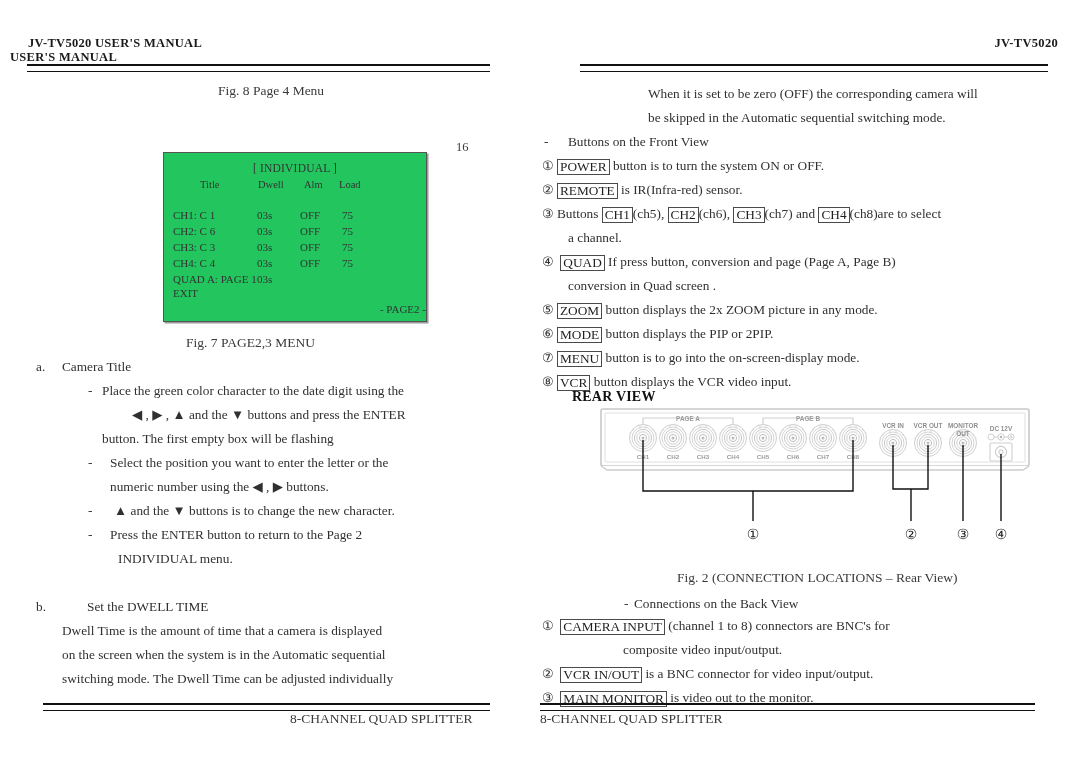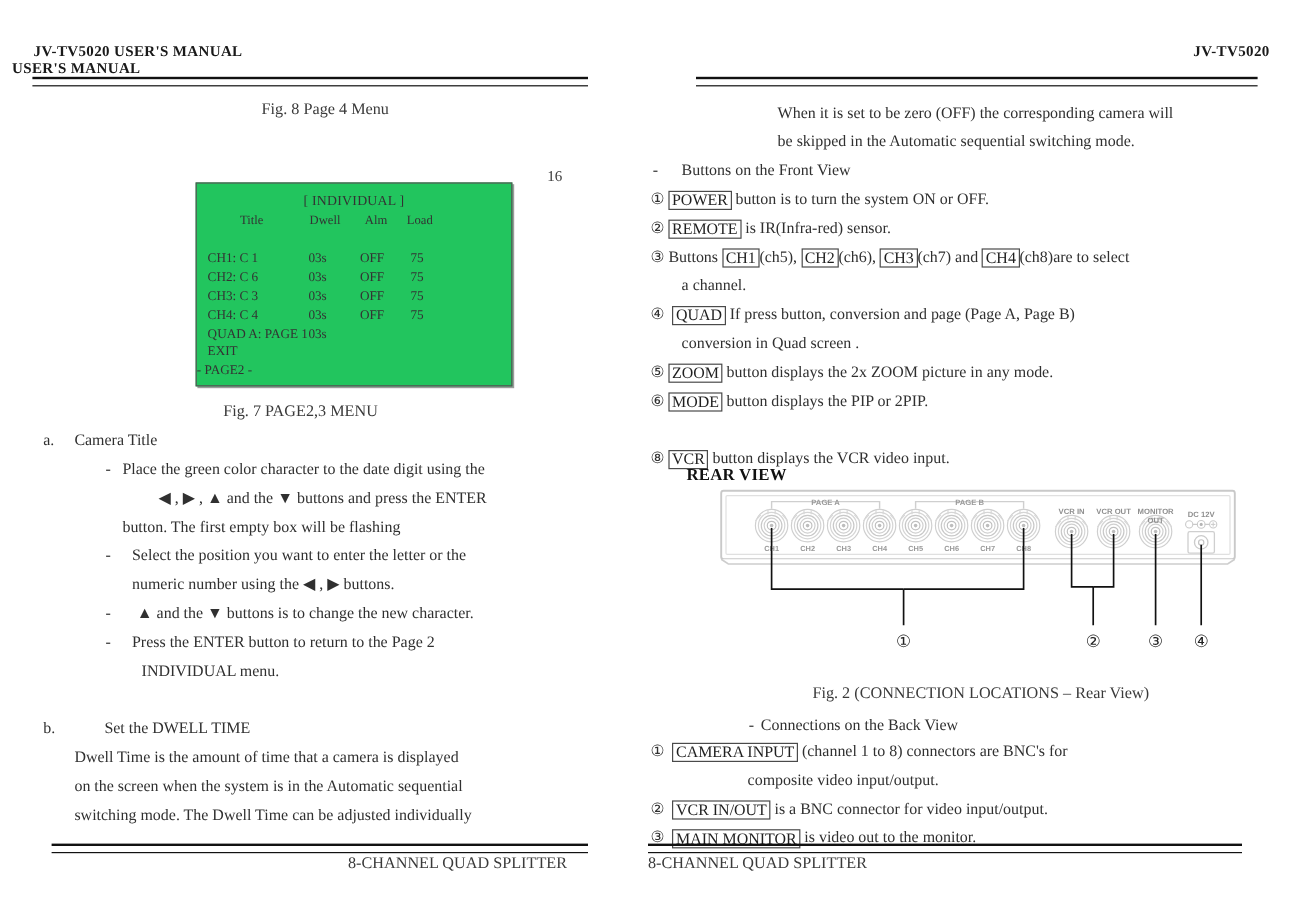--- a/index.html
+++ b/index.html
@@ -136,21 +136,21 @@
 
   .osd-exit {
     position: absolute;
     left: 9px;
     font-size: 11px;
     color: #333;
   }
   .osd-page {
     position: absolute;
     left: 0; right: 0;
-    text-align: left;
+    text-align: right;
     font-size: 11px;
     color: #333;
   }
 
   
   .kbox {
     display: inline-block;
     border: 1.1px solid #4a4a4a;
     padding: 0 2px;
     line-height: 1.08;
@@ -315,20 +315,24 @@
     <div class="txt" style="left:2px; top:298px;">
       <span class="circnum">⑤</span><span class="kbox">ZOOM</span>
       <span>button displays the 2x ZOOM picture in any mode.</span>
     </div>
 
     <div class="txt" style="left:2px; top:322px;">
       <span class="circnum">⑥</span><span class="kbox">MODE</span>
       <span>button displays the PIP or 2PIP.</span>
     </div>
 
+    <div class="txt" style="left:2px; top:346px;">
+      <span class="circnum">⑦</span><span class="kbox">MENU</span>
+      <span>button is to go into the on-screen-display mode.</span>
+    </div>
 
     <div class="txt" style="left:2px; top:370px;">
       <span class="circnum">⑧</span><span class="kbox">VCR</span>
       <span>button displays the VCR video input.</span>
     </div>
 
     <div class="rearview-h" style="left:32px; top:389px;">REAR VIEW</div>
   </div>
 
   <div class="rear-wrap">

